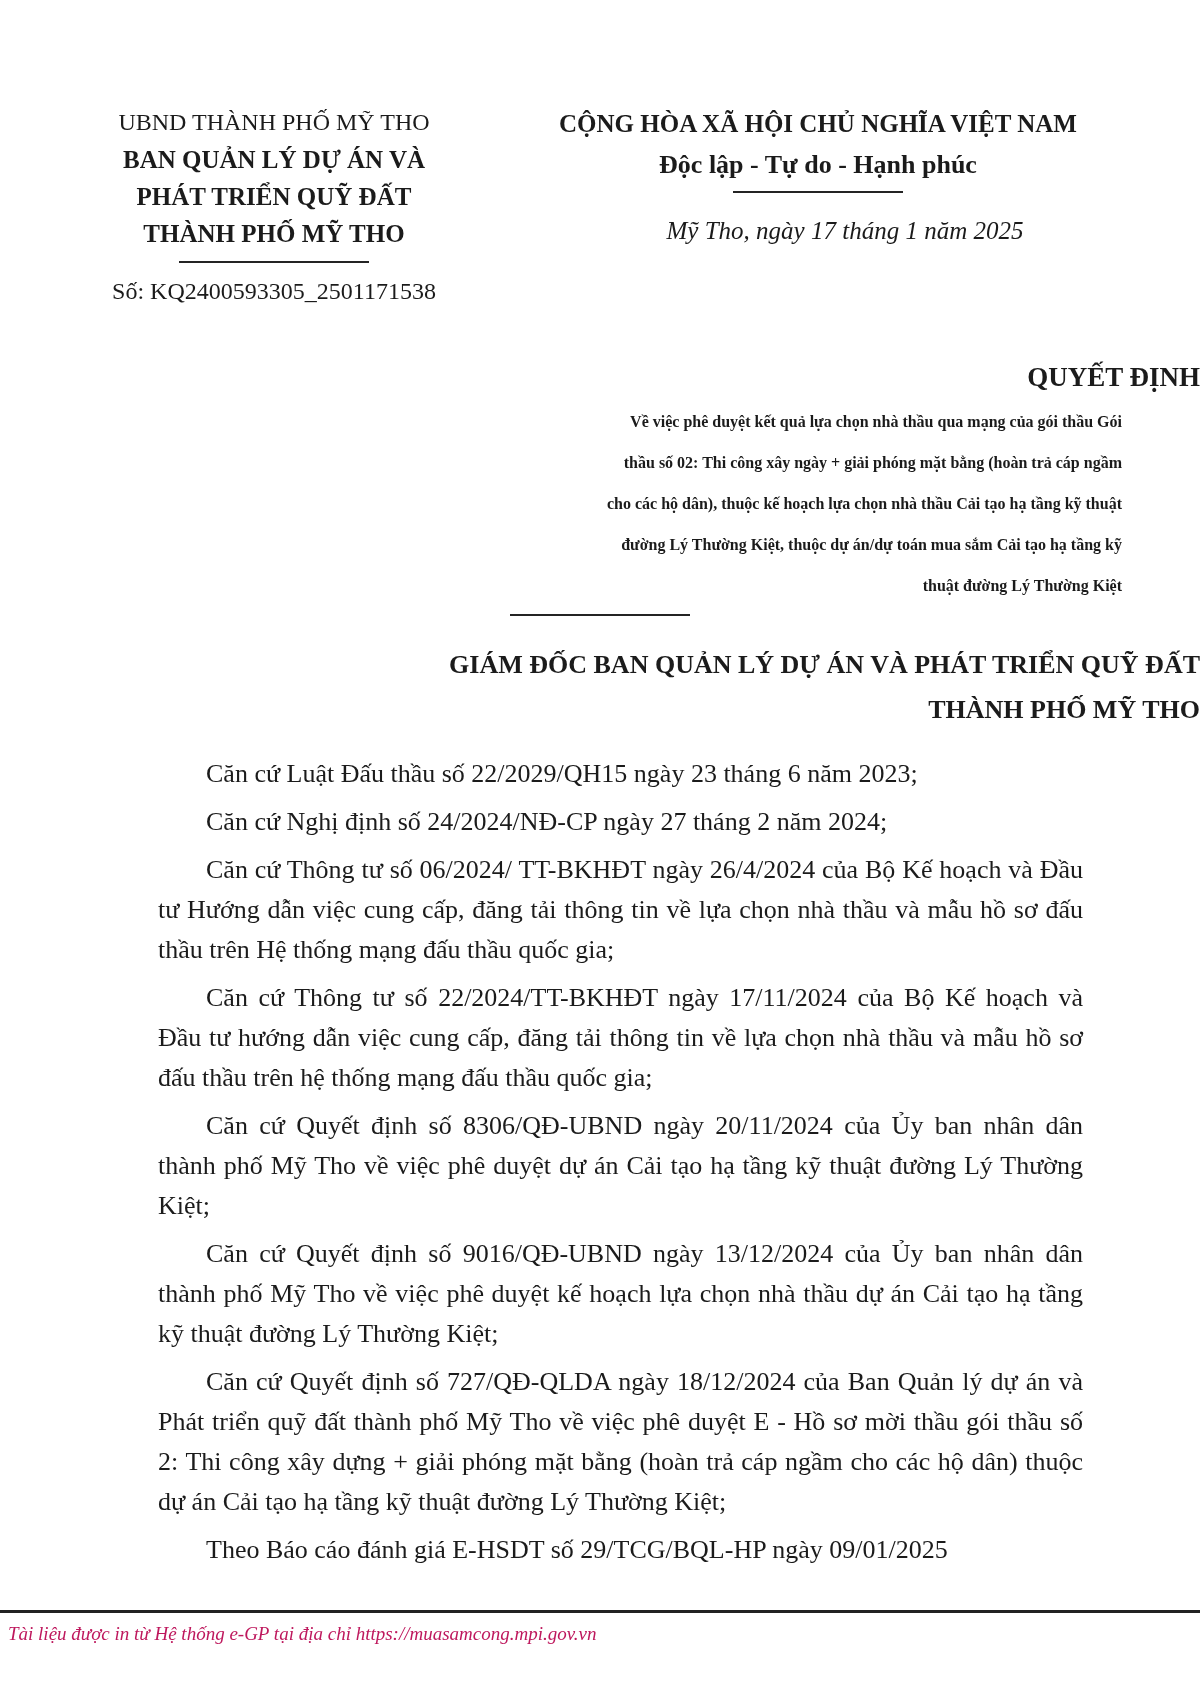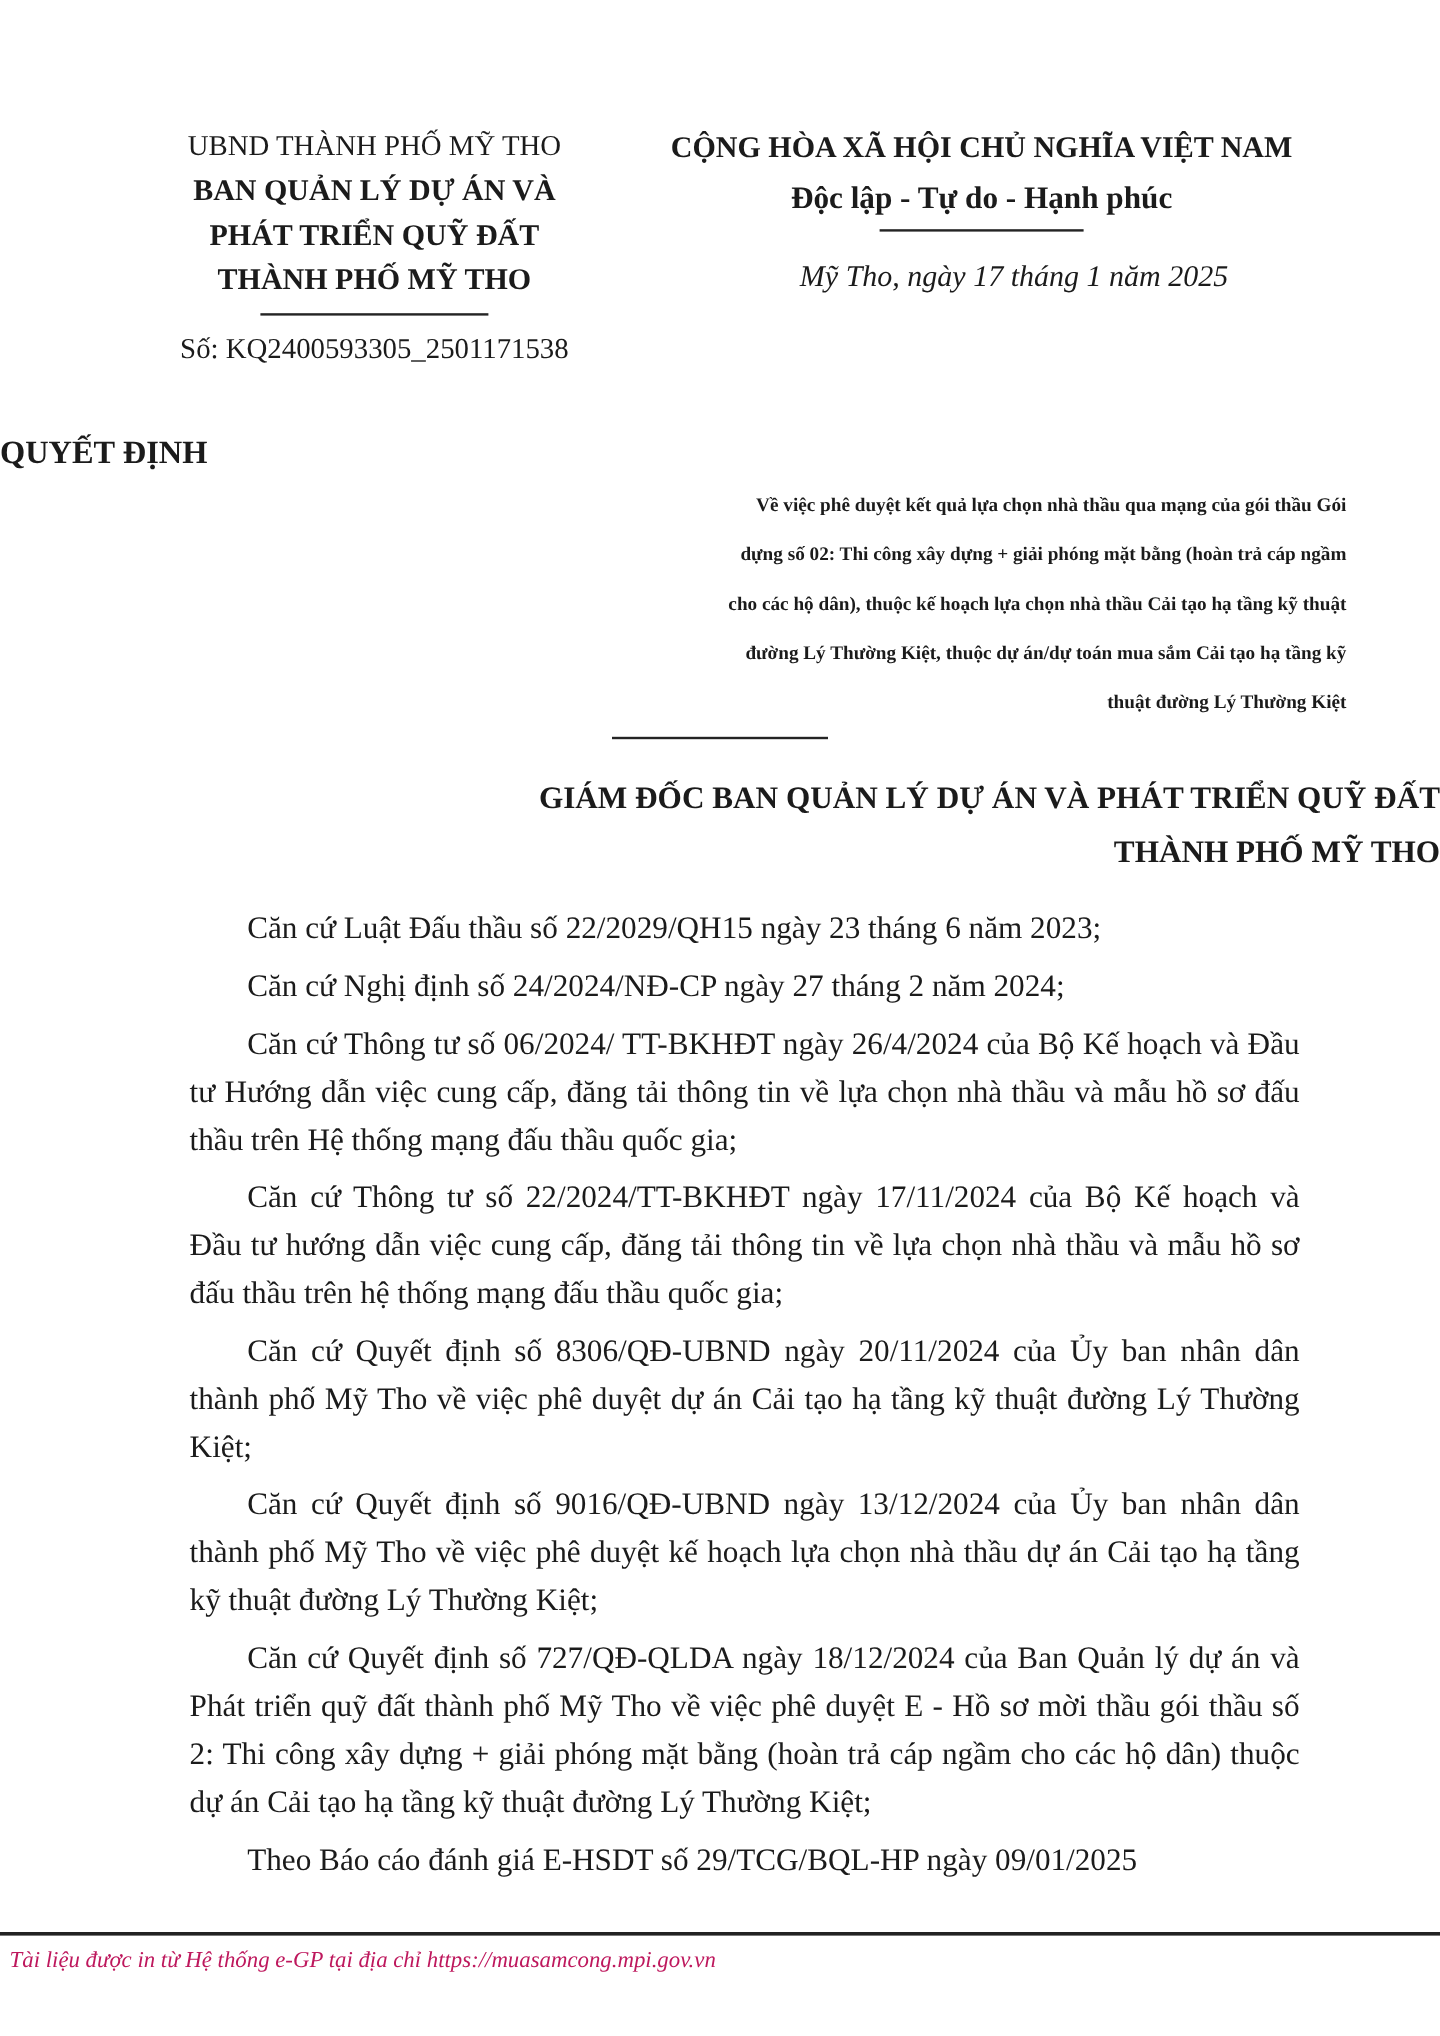--- a/index.html
+++ b/index.html
@@ -8,21 +8,21 @@
     width: 1200px;
     height: 1697px;
     background: #ffffff;
     color: #1b1b1b;
     font-family: "Liberation Serif", "DejaVu Serif", serif;
     overflow: hidden;
   }
   .header {
     display: flex;
     justify-content: space-between;
-    padding: 104px 108px 0 112px;
+    padding: 104px 108px 0 74px;
   }
   .h-left {
     width: 400px;
     text-align: center;
   }
   .org-parent { font-size: 24px; line-height: 37px; font-weight: normal; }
   .org-name   { font-size: 25px; line-height: 37px; font-weight: bold; }
   .rule { border-bottom: 2px solid #242424; height: 0; }
   .h-left .rule { width: 190px; margin: 9px auto 12px; }
   .doc-number { font-size: 24px; line-height: 32px; }
@@ -35,21 +35,21 @@
   .h-right .rule { width: 170px; margin: 5px auto 0; }
   .date-line {
     font-style: italic;
     font-size: 25px;
     margin-top: 24px;
     position: relative;
     left: 27px;
   }
   .doc-title {
     margin-top: 52px;
-    text-align: left;
+    text-align: right;
     font-weight: bold;
     font-size: 27px;
     line-height: 36px;
   }
   .doc-subtitle {
     margin: 6px 78px 0;
     text-align: right;
     font-weight: bold;
     font-size: 16px;
     line-height: 41px;
@@ -107,21 +107,21 @@
       <div class="motto">Độc lập - Tự do - Hạnh phúc</div>
       <div class="rule"></div>
       <div class="date-line">Mỹ Tho, ngày 17 tháng 1 năm 2025</div>
     </div>
   </div>
 
   <div class="doc-title">QUYẾT ĐỊNH</div>
 
   <div class="doc-subtitle">
     <div>Về việc phê duyệt kết quả lựa chọn nhà thầu qua mạng của gói thầu Gói</div>
-    <div>dựng số 02: Thi công xây dựng + giải phóng mặt bằng (hoàn trả cáp ngầm</div>
+    <div>thầu số 02: Thi công xây ngày + giải phóng mặt bằng (hoàn trả cáp ngầm</div>
     <div>cho các hộ dân), thuộc kế hoạch lựa chọn nhà thầu Cải tạo hạ tầng kỹ thuật</div>
     <div>đường Lý Thường Kiệt, thuộc dự án/dự toán mua sắm Cải tạo hạ tầng kỹ</div>
     <div>thuật đường Lý Thường Kiệt</div>
   </div>
 
   <div class="subtitle-rule"></div>
 
   <div class="authority">
     <div>GIÁM ĐỐC BAN QUẢN LÝ DỰ ÁN VÀ PHÁT TRIỂN QUỸ ĐẤT</div>
     <div>THÀNH PHỐ MỸ THO</div>

